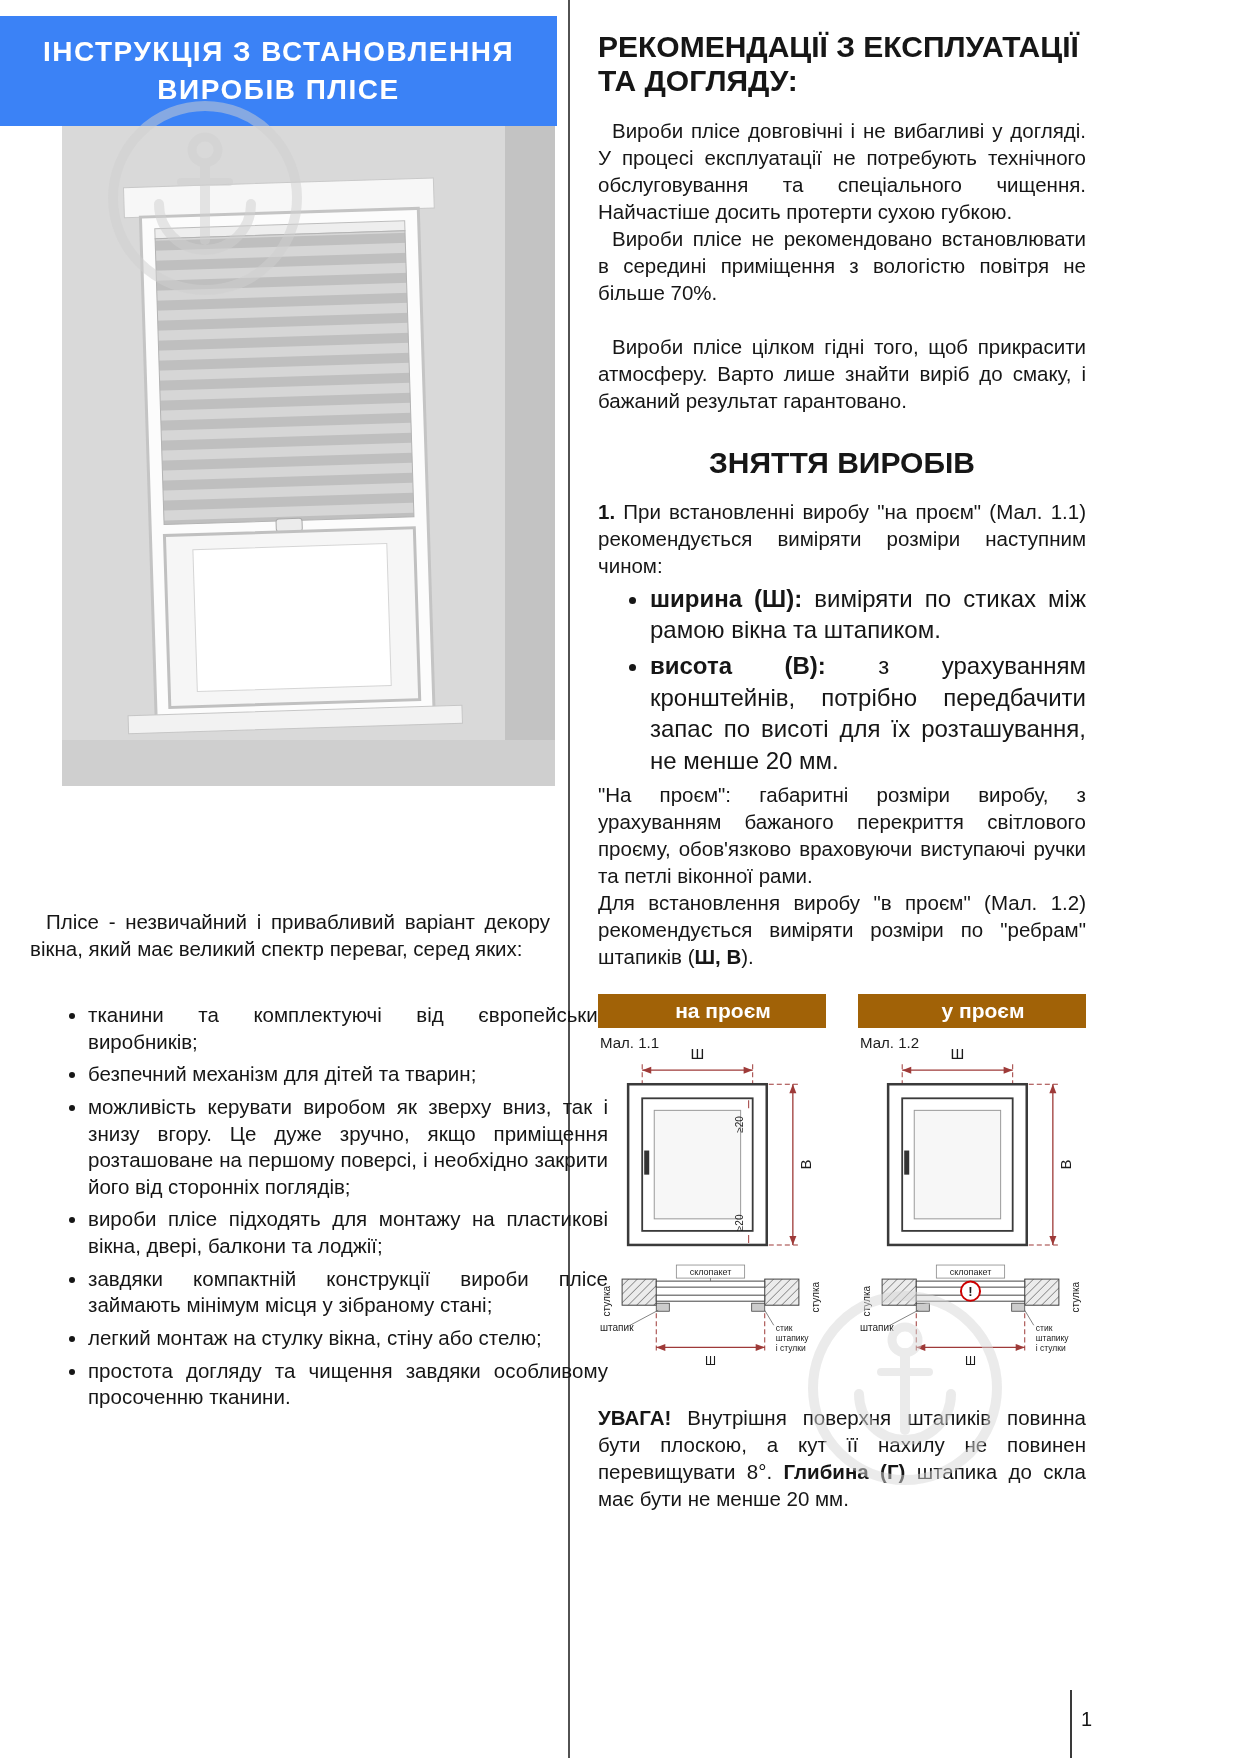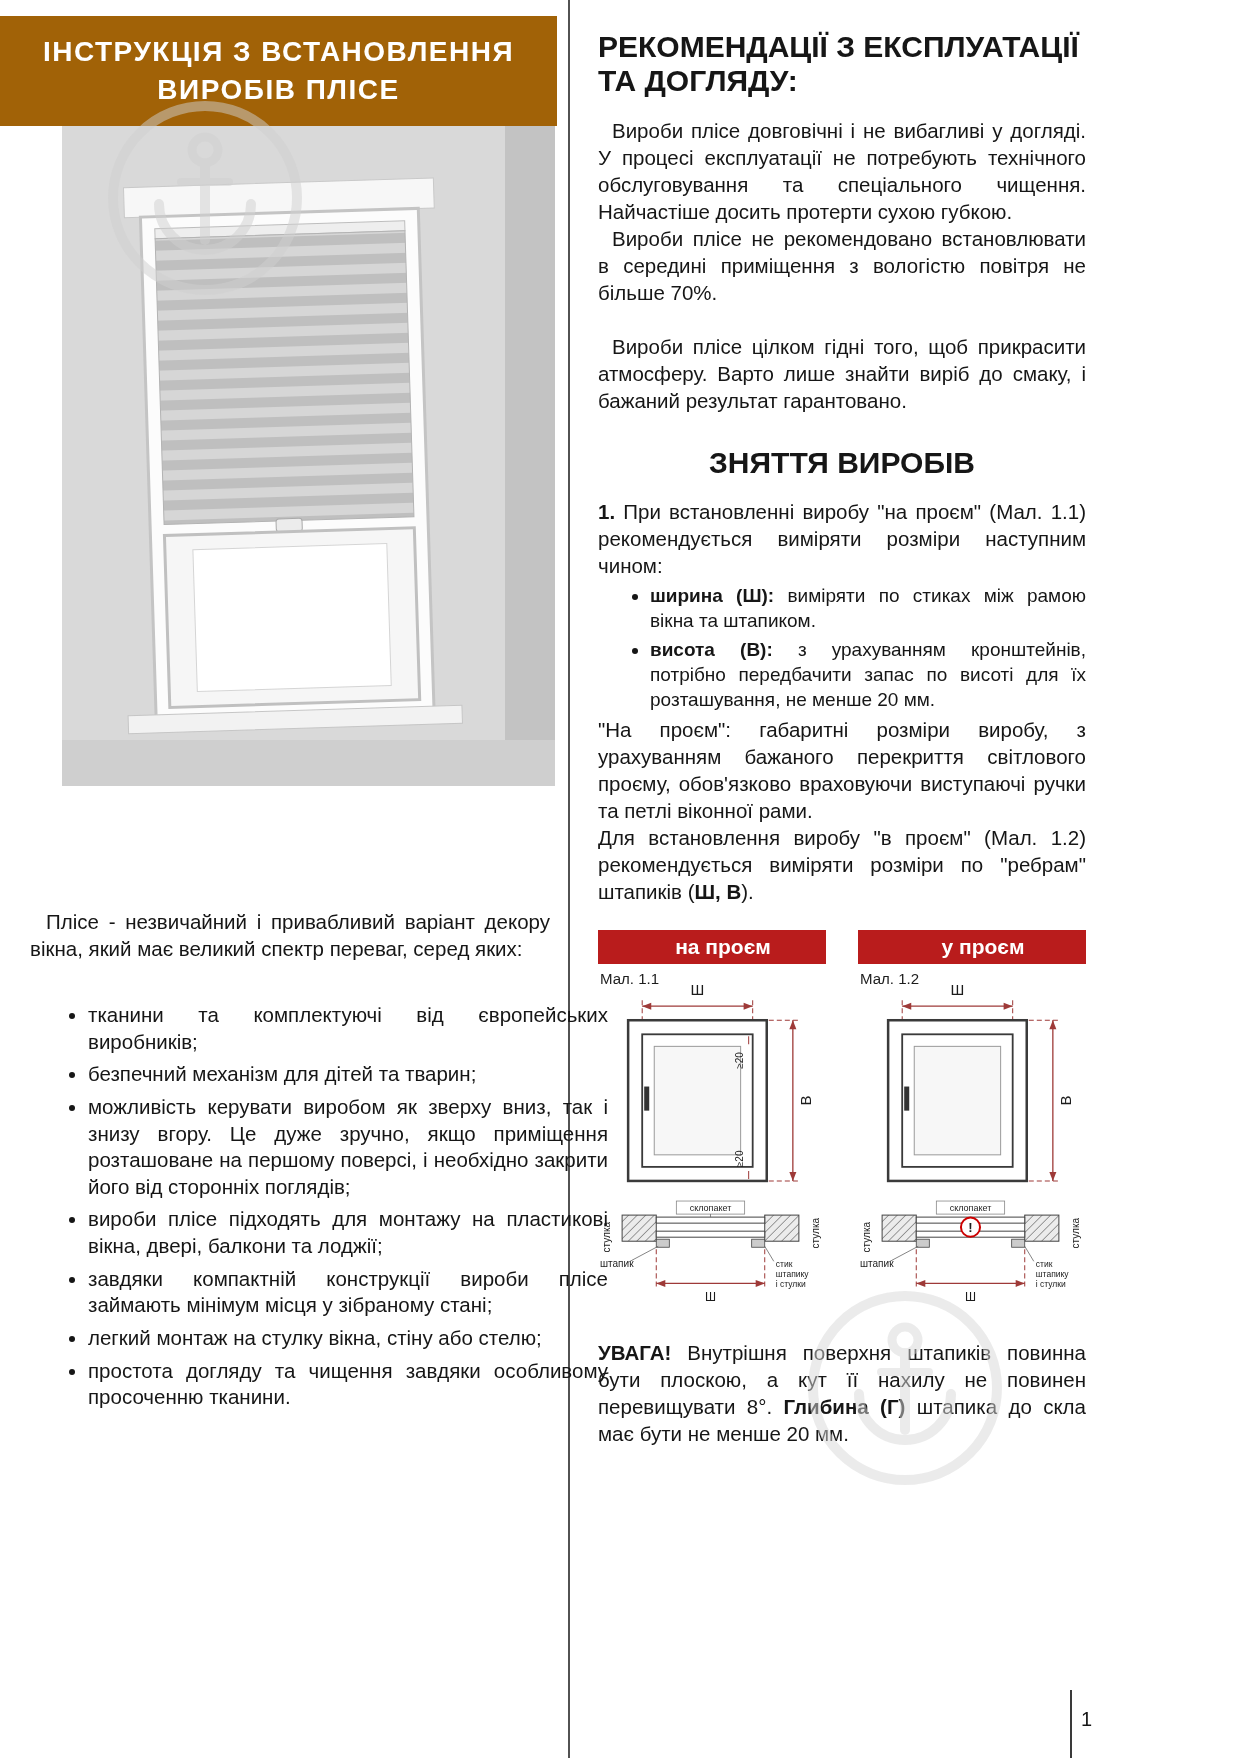--- a/index.html
+++ b/index.html
@@ -1,45 +1,45 @@
 <!DOCTYPE html>
 <html><head>
 <meta charset="utf-8">
 <style>
   html,body{margin:0;padding:0;background:#ffffff;}
   .page{position:relative;width:1245px;height:1758px;background:#ffffff;
         font-family:"Liberation Sans",sans-serif;color:#161616;overflow:hidden;}
 
   
-  .banner{position:absolute;left:0;top:16px;width:557px;height:110px;background:#a16207;
+  .banner{position:absolute;left:0;top:16px;width:557px;height:110px;background:#3b82f6;
           color:#ffffff;display:flex;flex-direction:column;align-items:center;justify-content:center;z-index:2;}
   .banner .line{font-weight:700;font-size:28px;letter-spacing:1.5px;line-height:1.35;white-space:nowrap;}
   .photo{position:absolute;left:62px;top:126px;width:493px;height:660px;z-index:1;}
   .divider{position:absolute;left:568px;top:0;width:2px;height:1758px;background:#525252;}
   .h-purpose{position:absolute;left:0;top:846px;width:557px;text-align:center;
              font-size:32px;font-weight:700;}
   .purpose-intro{position:absolute;left:30px;top:908px;width:520px;font-size:20.5px;
                  line-height:1.32;text-align:justify;text-indent:16px;}
   .purpose-list{position:absolute;left:30px;top:1002px;width:520px;font-size:20.5px;
                 line-height:1.3;margin:0;padding:0 0 0 58px;}
   .purpose-list li{text-align:justify;margin-bottom:6px;}
 
   
   .col-right{position:absolute;left:598px;top:30px;width:488px;z-index:2;}
   .h-care{text-align:left;font-size:30px;font-weight:700;line-height:1.12;margin:0 0 20px 0;}
   .h-sizes{text-align:center;font-size:30px;font-weight:700;margin:32px 0 18px 0;}
   .col-right p{font-size:20.5px;line-height:1.32;text-align:justify;margin:0;}
   .p-indent{text-indent:14px;}
   .gap-top{margin-top:26px !important;}
-  .measure-list{margin:4px 0 2px 0;padding:0 0 0 52px;font-size:19px;line-height:1.32;}
+  .measure-list{margin:4px 0 2px 0;padding:0 0 0 52px;font-size:24px;line-height:1.32;}
   .measure-list li{text-align:justify;margin-bottom:4px;}
 
   .diagrams{display:flex;gap:32px;margin-top:24px;}
   .diagram-panel{width:228px;}
-  .diagram-header{height:34px;background:#b91c1c;color:#ffffff;font-weight:700;font-size:21px;
+  .diagram-header{height:34px;background:#a16207;color:#ffffff;font-weight:700;font-size:21px;
                   display:flex;align-items:center;justify-content:center;padding-left:22px;}
   .diagram-svg{display:block;width:228px;height:auto;}
   .attention{margin-top:22px !important;}
 
   .watermark{position:absolute;z-index:4;pointer-events:none;}
   .footer-line{position:absolute;left:1070px;top:1690px;width:2px;height:68px;background:#3a3a3a;}
   .page-number{position:absolute;left:1081px;top:1708px;font-size:20px;}
   svg text{font-family:"Liberation Sans",sans-serif;fill:#1c1c1c;}
 </style>
 </head>

